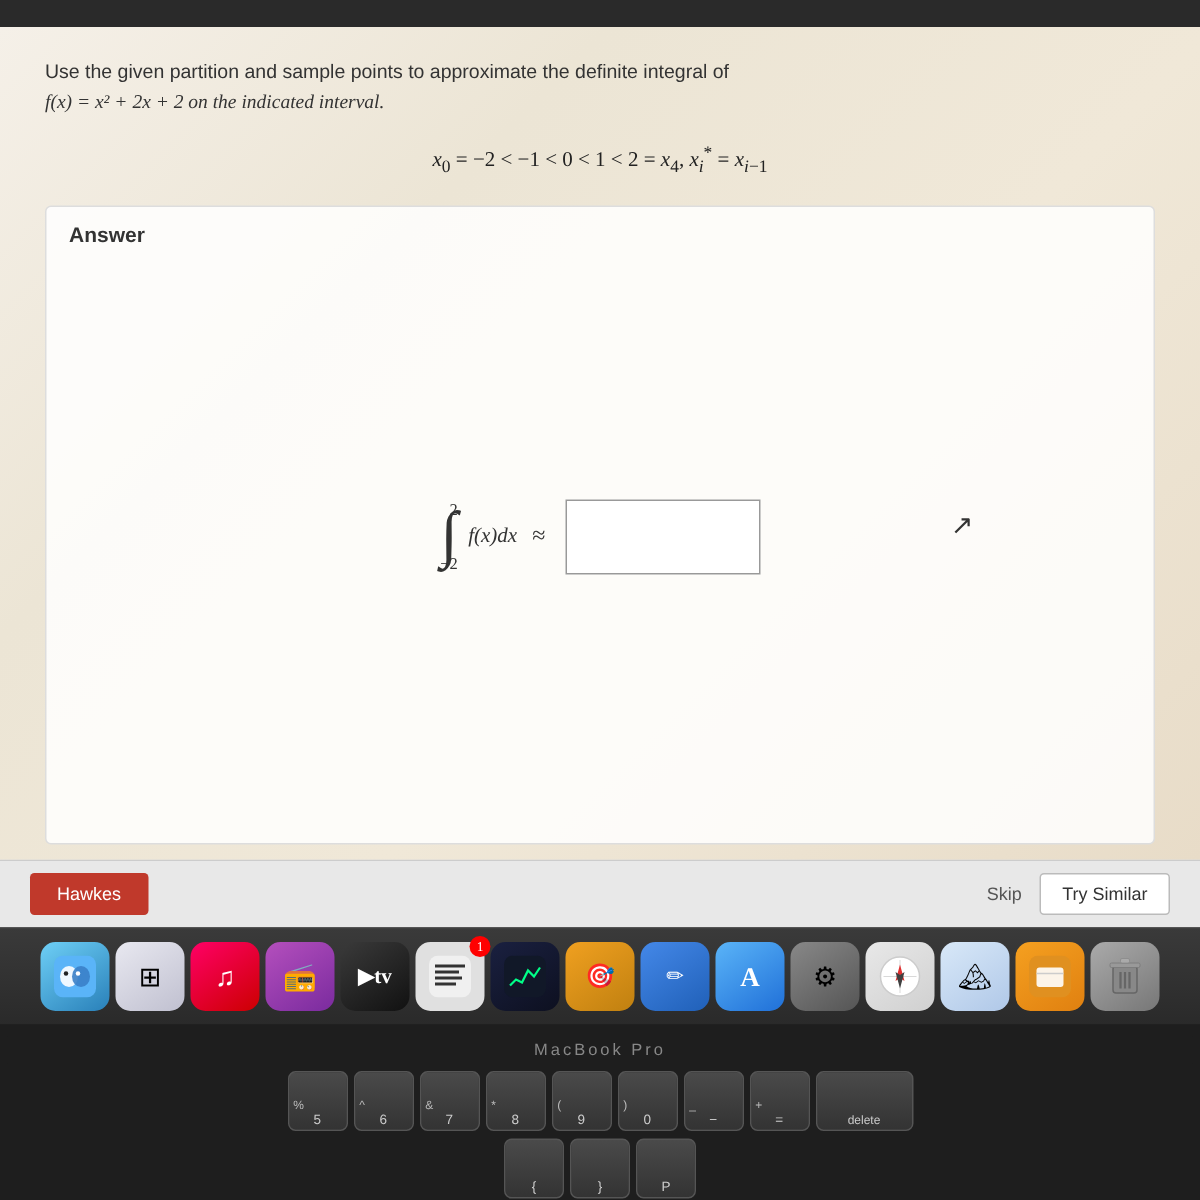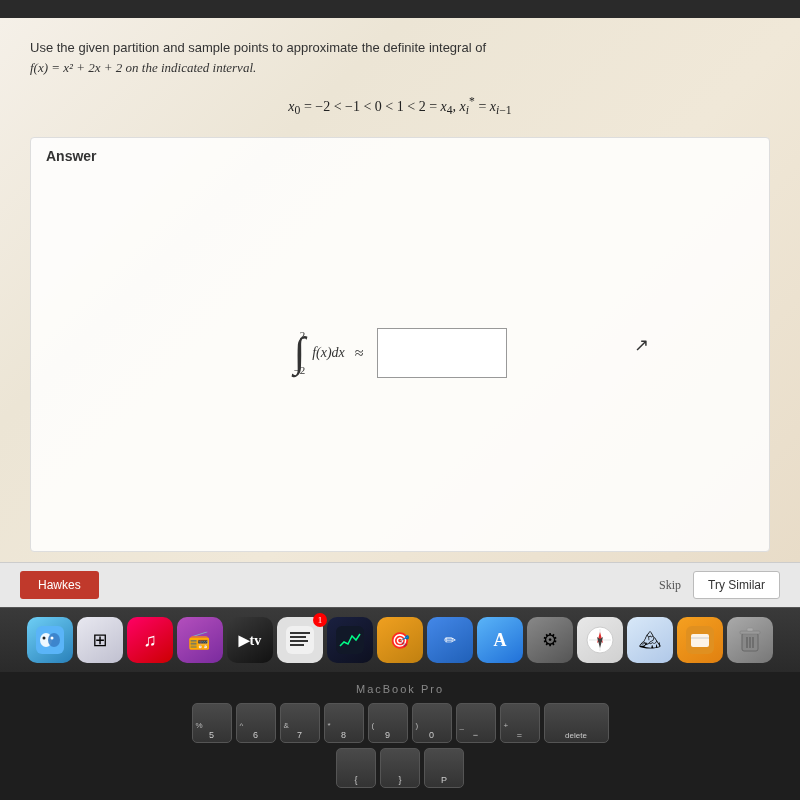--- a/index.html
+++ b/index.html
@@ -204,21 +204,21 @@
       gap: 12px;
       align-items: center;
     }
 
     .skip-btn {
       background: none;
       border: none;
       color: #555;
       font-size: 12px;
       cursor: pointer;
-      font-family: Liberation Serif, serif;
+      font-family: Liberation Sans, sans-serif;
     }
 
     .try-similar-btn {
       background: white;
       border: 1px solid #bbb;
       color: #333;
       padding: 6px 14px;
       border-radius: 3px;
       font-size: 12px;
       cursor: pointer;
@@ -297,21 +297,21 @@
       width: 14px;
       height: 14px;
       display: flex;
       align-items: center;
       justify-content: center;
     }
 
     
     .keyboard-area {
       background: #1e1e1e;
-      padding: 8px 5px 12px;
+      padding: 8px 5px 1px;
       display: flex;
       flex-direction: column;
       gap: 5px;
     }
 
     .key-row {
       display: flex;
       gap: 4px;
       justify-content: center;
     }

